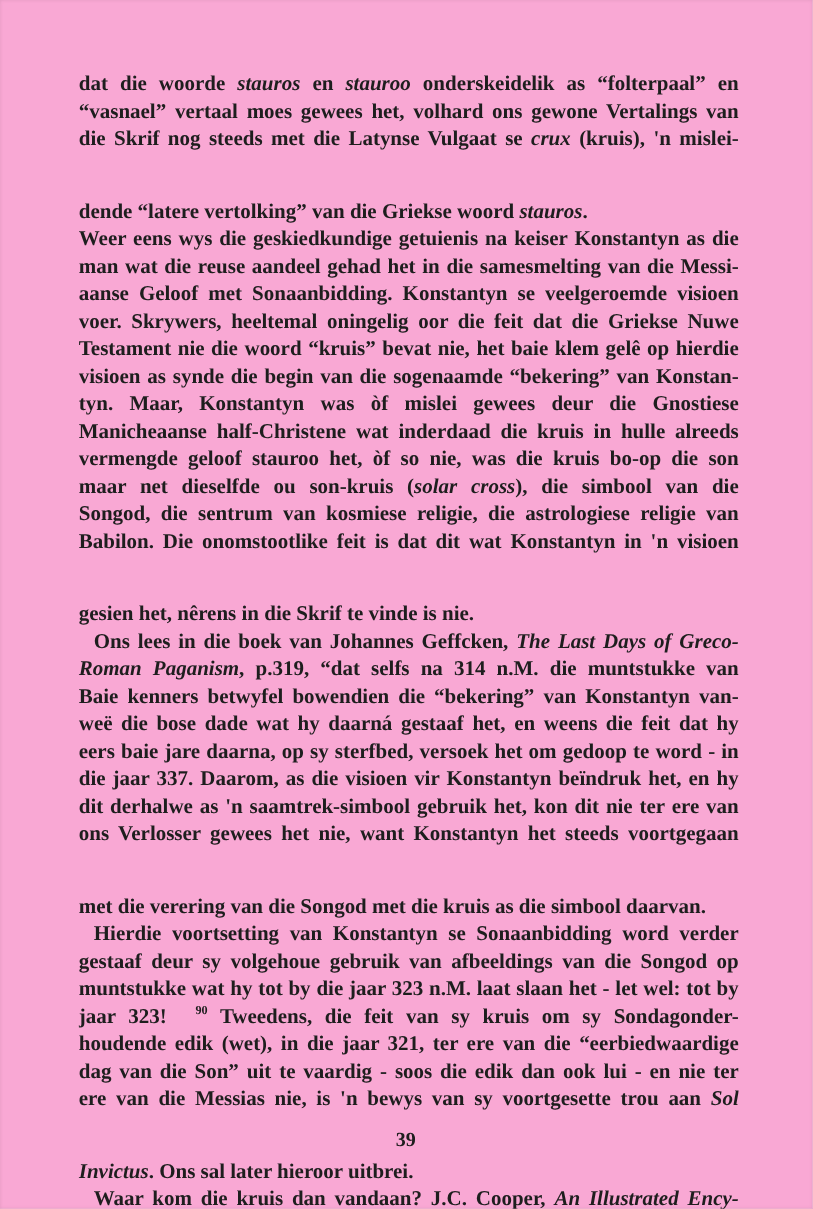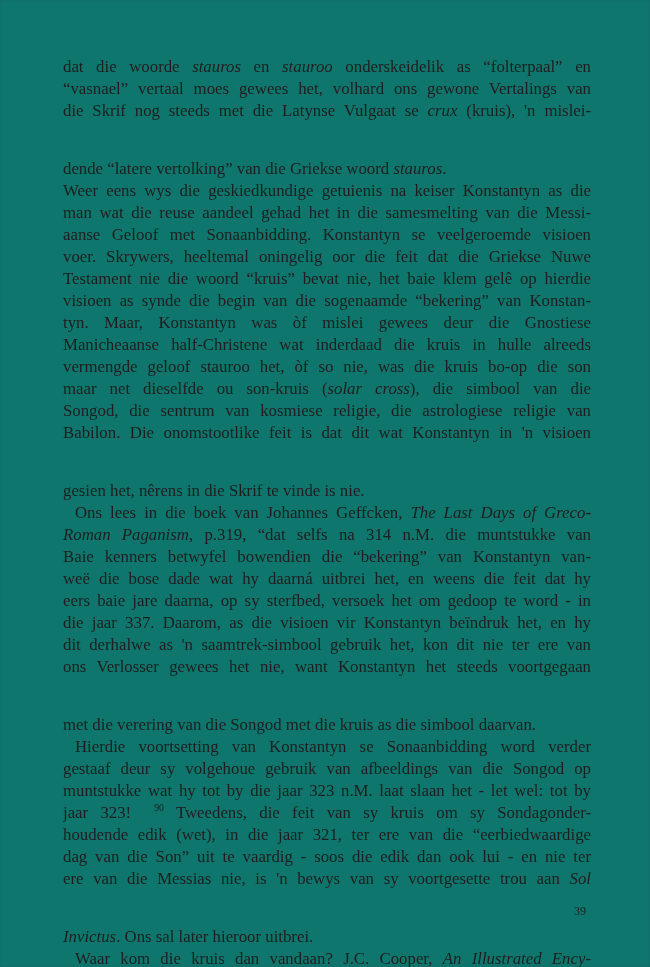--- a/index.html
+++ b/index.html
@@ -4,24 +4,25 @@
 <style>
   html, body { margin: 0; padding: 0; }
   body {
     width: 650px; height: 967px;
     background: #f4f4f2;
     font-family: "Liberation Serif", serif;
   }
   .page {
     position: relative;
     width: 650px; height: 967px;
-    background: #0f766e;
+    background: #f9a8d4;
     color: #1e1e1e;
     box-shadow: inset 0 0 3px rgba(0,0,0,0.10);
     overflow: hidden;
+    font-weight: bold;
   }
   .text-block {
     position: absolute;
     left: 63px; top: 56px; width: 528px;
     font-size: 16.8px;
     line-height: 22px;
   }
   .line {
     text-align: justify;
     text-align-last: justify;
@@ -33,22 +34,22 @@
   .line i { font-style: italic; }
   .line sup {
     font-size: 0.58em;
     vertical-align: super;
     line-height: 0;
     margin-left: 23px;
   }
   .page-number {
     position: absolute;
     top: 904px; left: 63px; width: 523px;
-    font-size: 12px;
-    text-align: right;
+    font-size: 16px;
+    text-align: center;
     color: #1e1e1e;
   }
 </style>
 </head>
 <body>
 
 <div class="page">
   <div class="text-block">
       <div class="line"><span>dat die woorde </span><i>stauros</i><span> en </span><i>stauroo</i><span> onderskeidelik as “folterpaal” en</span></div>
       <div class="line"><span>“vasnael” vertaal moes gewees het, volhard ons gewone Vertalings van</span></div>
@@ -63,21 +64,21 @@
       <div class="line"><span>tyn. Maar, Konstantyn was òf mislei gewees deur die Gnostiese</span></div>
       <div class="line"><span>Manicheaanse half-Christene wat inderdaad die kruis in hulle alreeds</span></div>
       <div class="line"><span>vermengde geloof stauroo het, òf so nie, was die kruis bo-op die son</span></div>
       <div class="line"><span>maar net dieselfde ou son-kruis (</span><i>solar cross</i><span>), die simbool van die</span></div>
       <div class="line"><span>Songod, die sentrum van kosmiese religie, die astrologiese religie van</span></div>
       <div class="line"><span>Babilon. Die onomstootlike feit is dat dit wat Konstantyn in 'n visioen</span></div>
       <div class="line last"><span>gesien het, nêrens in die Skrif te vinde is nie.</span></div>
       <div class="line indent"><span>Ons lees in die boek van Johannes Geffcken, </span><i>The Last Days of Greco-</i></div>
       <div class="line"><i>Roman Paganism</i><span>, p.319, “dat selfs na 314 n.M. die muntstukke van</span></div>
       <div class="line"><span>Baie kenners betwyfel bowendien die “bekering” van Konstantyn van-</span></div>
-      <div class="line"><span>weë die bose dade wat hy daarná uitbrei het, en weens die feit dat hy</span></div>
+      <div class="line"><span>weë die bose dade wat hy daarná gestaaf het, en weens die feit dat hy</span></div>
       <div class="line"><span>eers baie jare daarna, op sy sterfbed, versoek het om gedoop te word - in</span></div>
       <div class="line"><span>die jaar 337. Daarom, as die visioen vir Konstantyn beïndruk het, en hy</span></div>
       <div class="line"><span>dit derhalwe as 'n saamtrek-simbool gebruik het, kon dit nie ter ere van</span></div>
       <div class="line"><span>ons Verlosser gewees het nie, want Konstantyn het steeds voortgegaan</span></div>
       <div class="line last"><span>met die verering van die Songod met die kruis as die simbool daarvan.</span></div>
       <div class="line indent"><span>Hierdie voortsetting van Konstantyn se Sonaanbidding word verder</span></div>
       <div class="line"><span>gestaaf deur sy volgehoue gebruik van afbeeldings van die Songod op</span></div>
       <div class="line"><span>muntstukke wat hy tot by die jaar 323 n.M. laat slaan het - let wel: tot by</span></div>
       <div class="line"><span>jaar 323!</span><sup>90</sup><span> Tweedens, die feit van sy kruis om sy Sondagonder-</span></div>
       <div class="line"><span>houdende edik (wet), in die jaar 321, ter ere van die “eerbiedwaardige</span></div>

